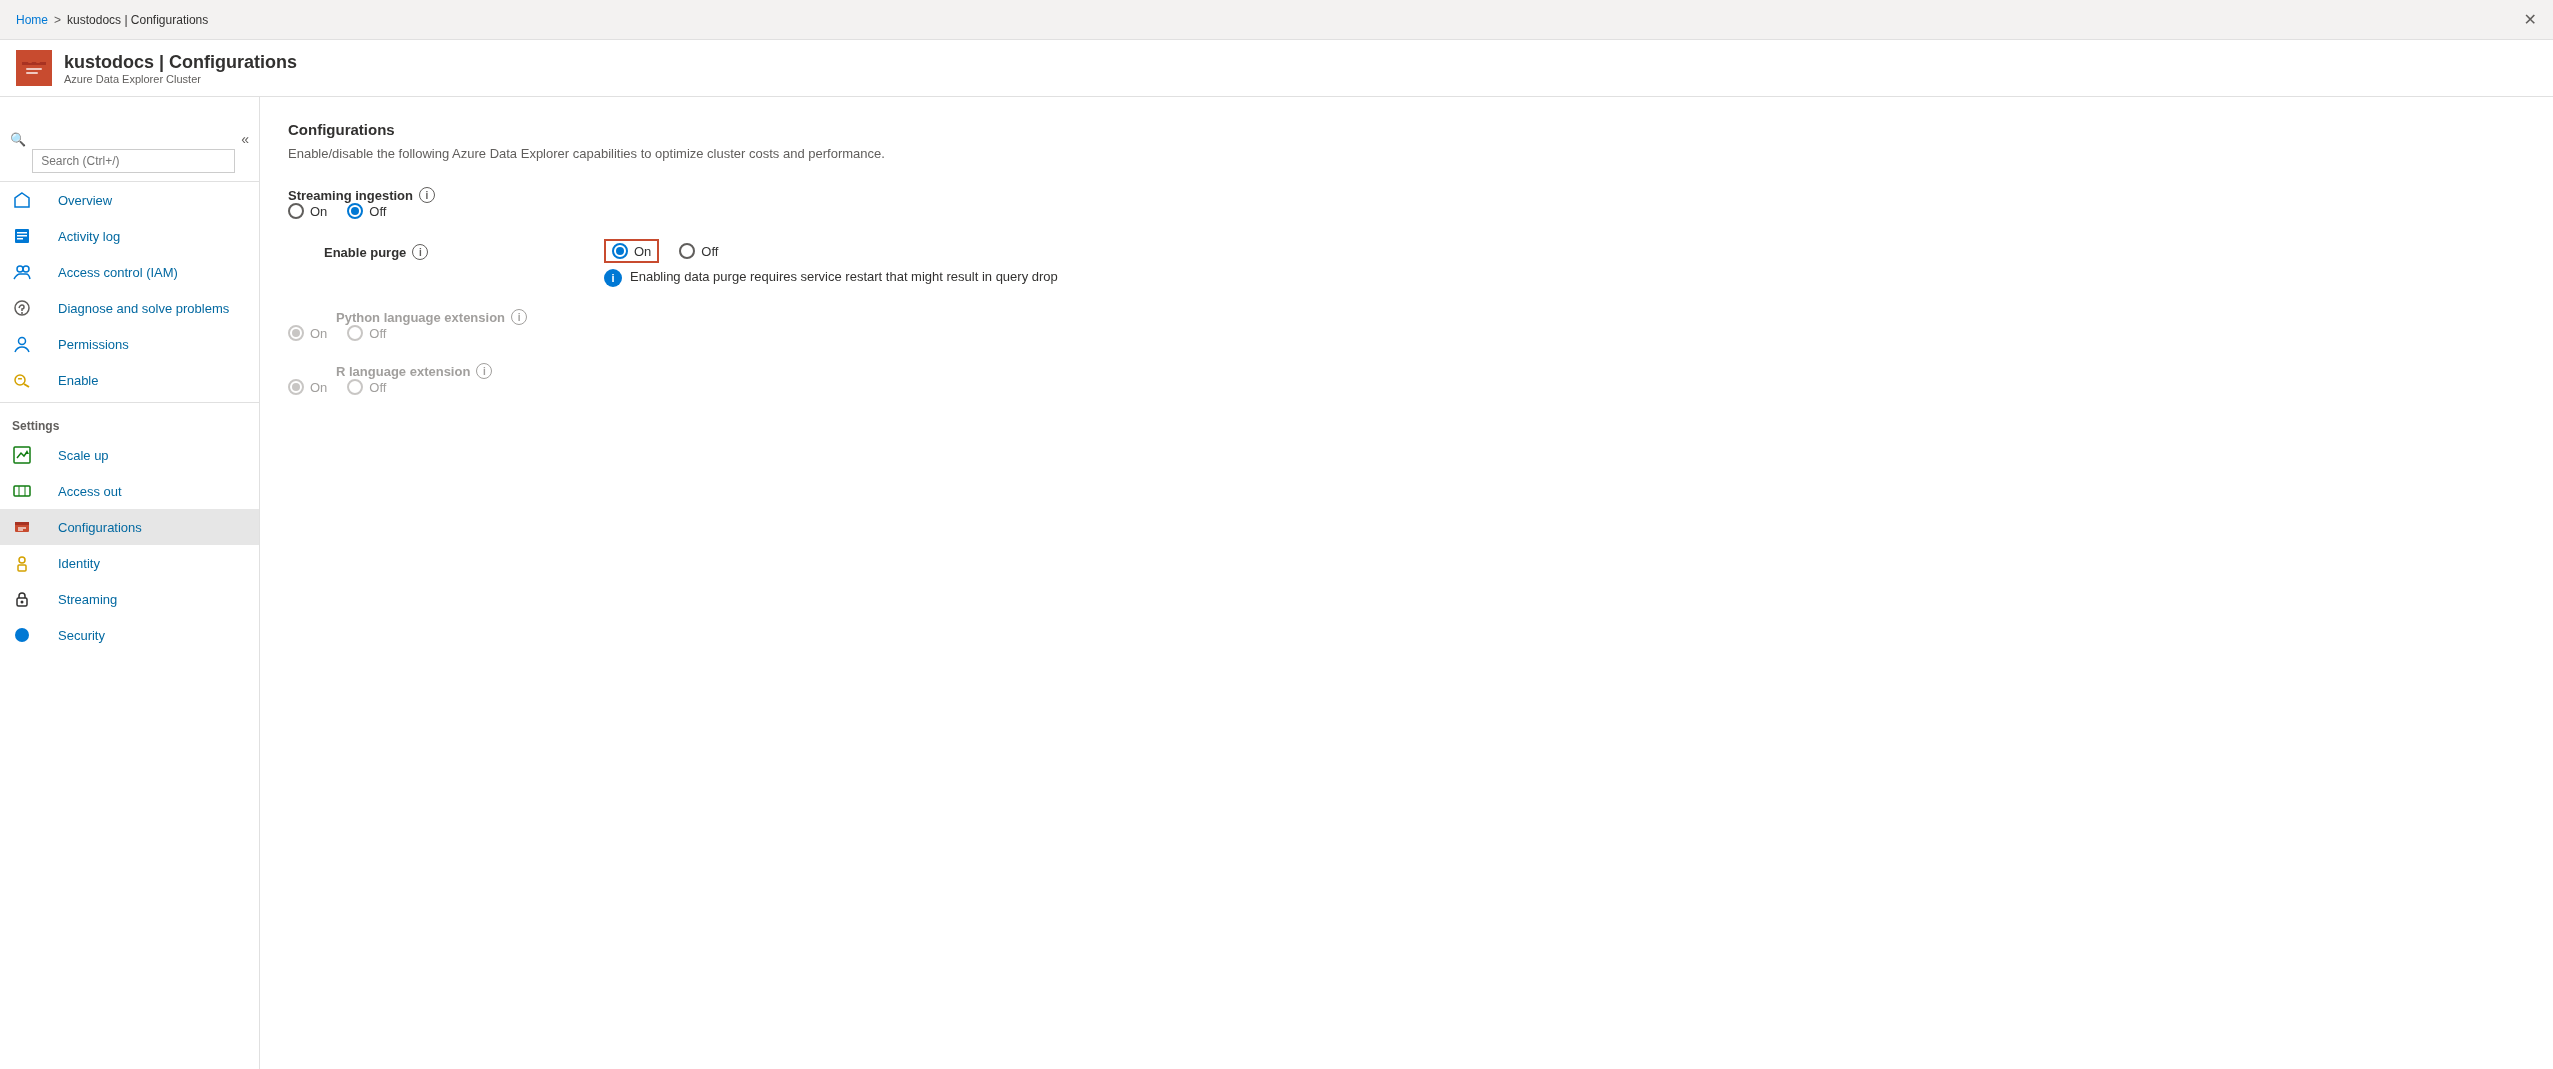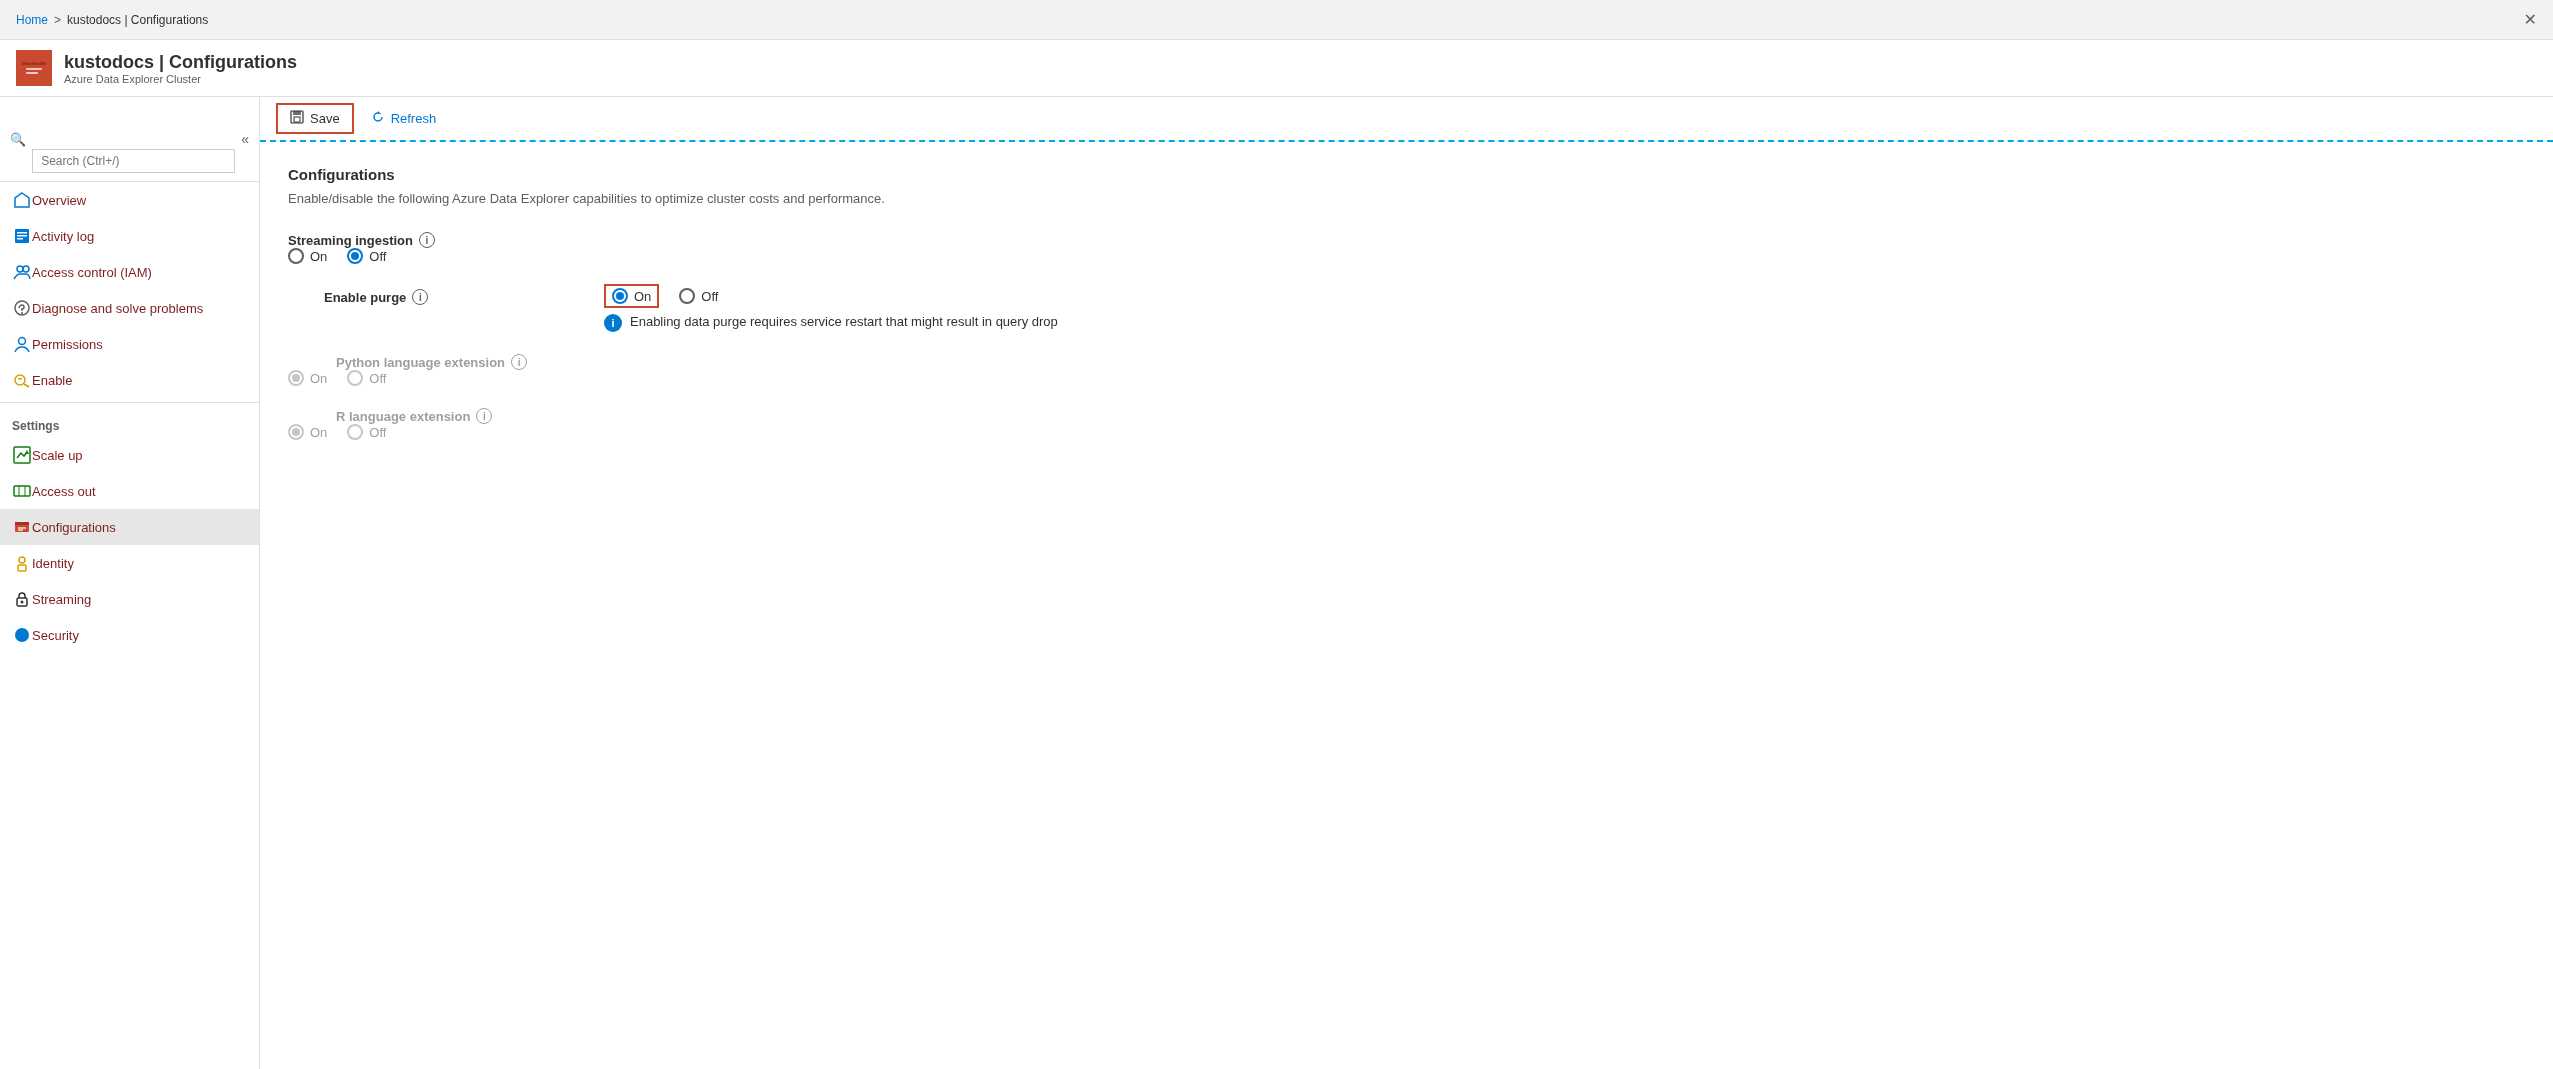--- a/index.html
+++ b/index.html
@@ -66,23 +66,23 @@
       margin-top: 44px;
     }
     .collapse-btn { cursor: pointer; font-size: 14px; color: #605e5c; flex-shrink: 0; }
 
     .sidebar-nav { flex: 1; overflow-y: auto; }
     .nav-item {
       display: flex;
       align-items: center;
       padding: 8px 12px;
       cursor: pointer;
-      gap: 0;
-      font-size: 13px;
-      color: #7f1d1d;
+      gap: 26px;
+      font-size: 13px;
+      color: #0369a1;
     }
     .nav-item.active { background: #e6e6e6; font-weight: 500; }
     .nav-icon { width: 20px; height: 20px; display: flex; align-items: center; justify-content: center; font-size: 16px; flex-shrink: 0; }
     .section-label {
       padding: 12px 12px 4px 12px;
       font-size: 12px;
       font-weight: 600;
       color: #605e5c;
     }
     .section-divider { border: none; border-top: 1px solid #e0e0e0; margin: 4px 0; }
@@ -376,41 +376,20 @@
               <circle cx="9" cy="9" r="7" fill="#0078d4"></circle>
             </svg>
         </span>
         <span>Security</span>
       </div>
     </div>
   </div>
 
   <div class="content-area">
 
-    <div class="toolbar">
-      <button class="btn-save">
-        <span>
-          <svg width="14" height="14" viewBox="0 0 14 14">
-              <rect x="1" y="1" width="12" height="12" rx="1" fill="none" stroke="#323130" stroke-width="1.2"></rect>
-              <rect x="3" y="1" width="8" height="4" fill="#323130" opacity="0.7"></rect>
-              <rect x="4" y="7" width="6" height="5" fill="none" stroke="#323130" stroke-width="1"></rect>
-            </svg>
-        </span>
-        <span>Save</span>
-      </button>
-      <button class="btn-refresh">
-        <span>
-          <svg width="14" height="14" viewBox="0 0 14 14">
-              <path d="M11 7 A4 4 0 1 1 7 3" fill="none" stroke="#0078d4" stroke-width="1.5"></path>
-              <polygon points="7,1 10,4 7,4" fill="#0078d4"></polygon>
-            </svg>
-        </span>
-        <span>Refresh</span>
-      </button>
-    </div>
 
     <div class="content-body">
       <div class="config-title">Configurations</div>
       <div class="config-desc">Enable/disable the following Azure Data Explorer capabilities to optimize cluster costs and performance.</div>
 
       <div class="config-row">
         <div class="config-label">
           <span>Streaming ingestion</span>
           <span class="info-icon">i</span>
         </div>

